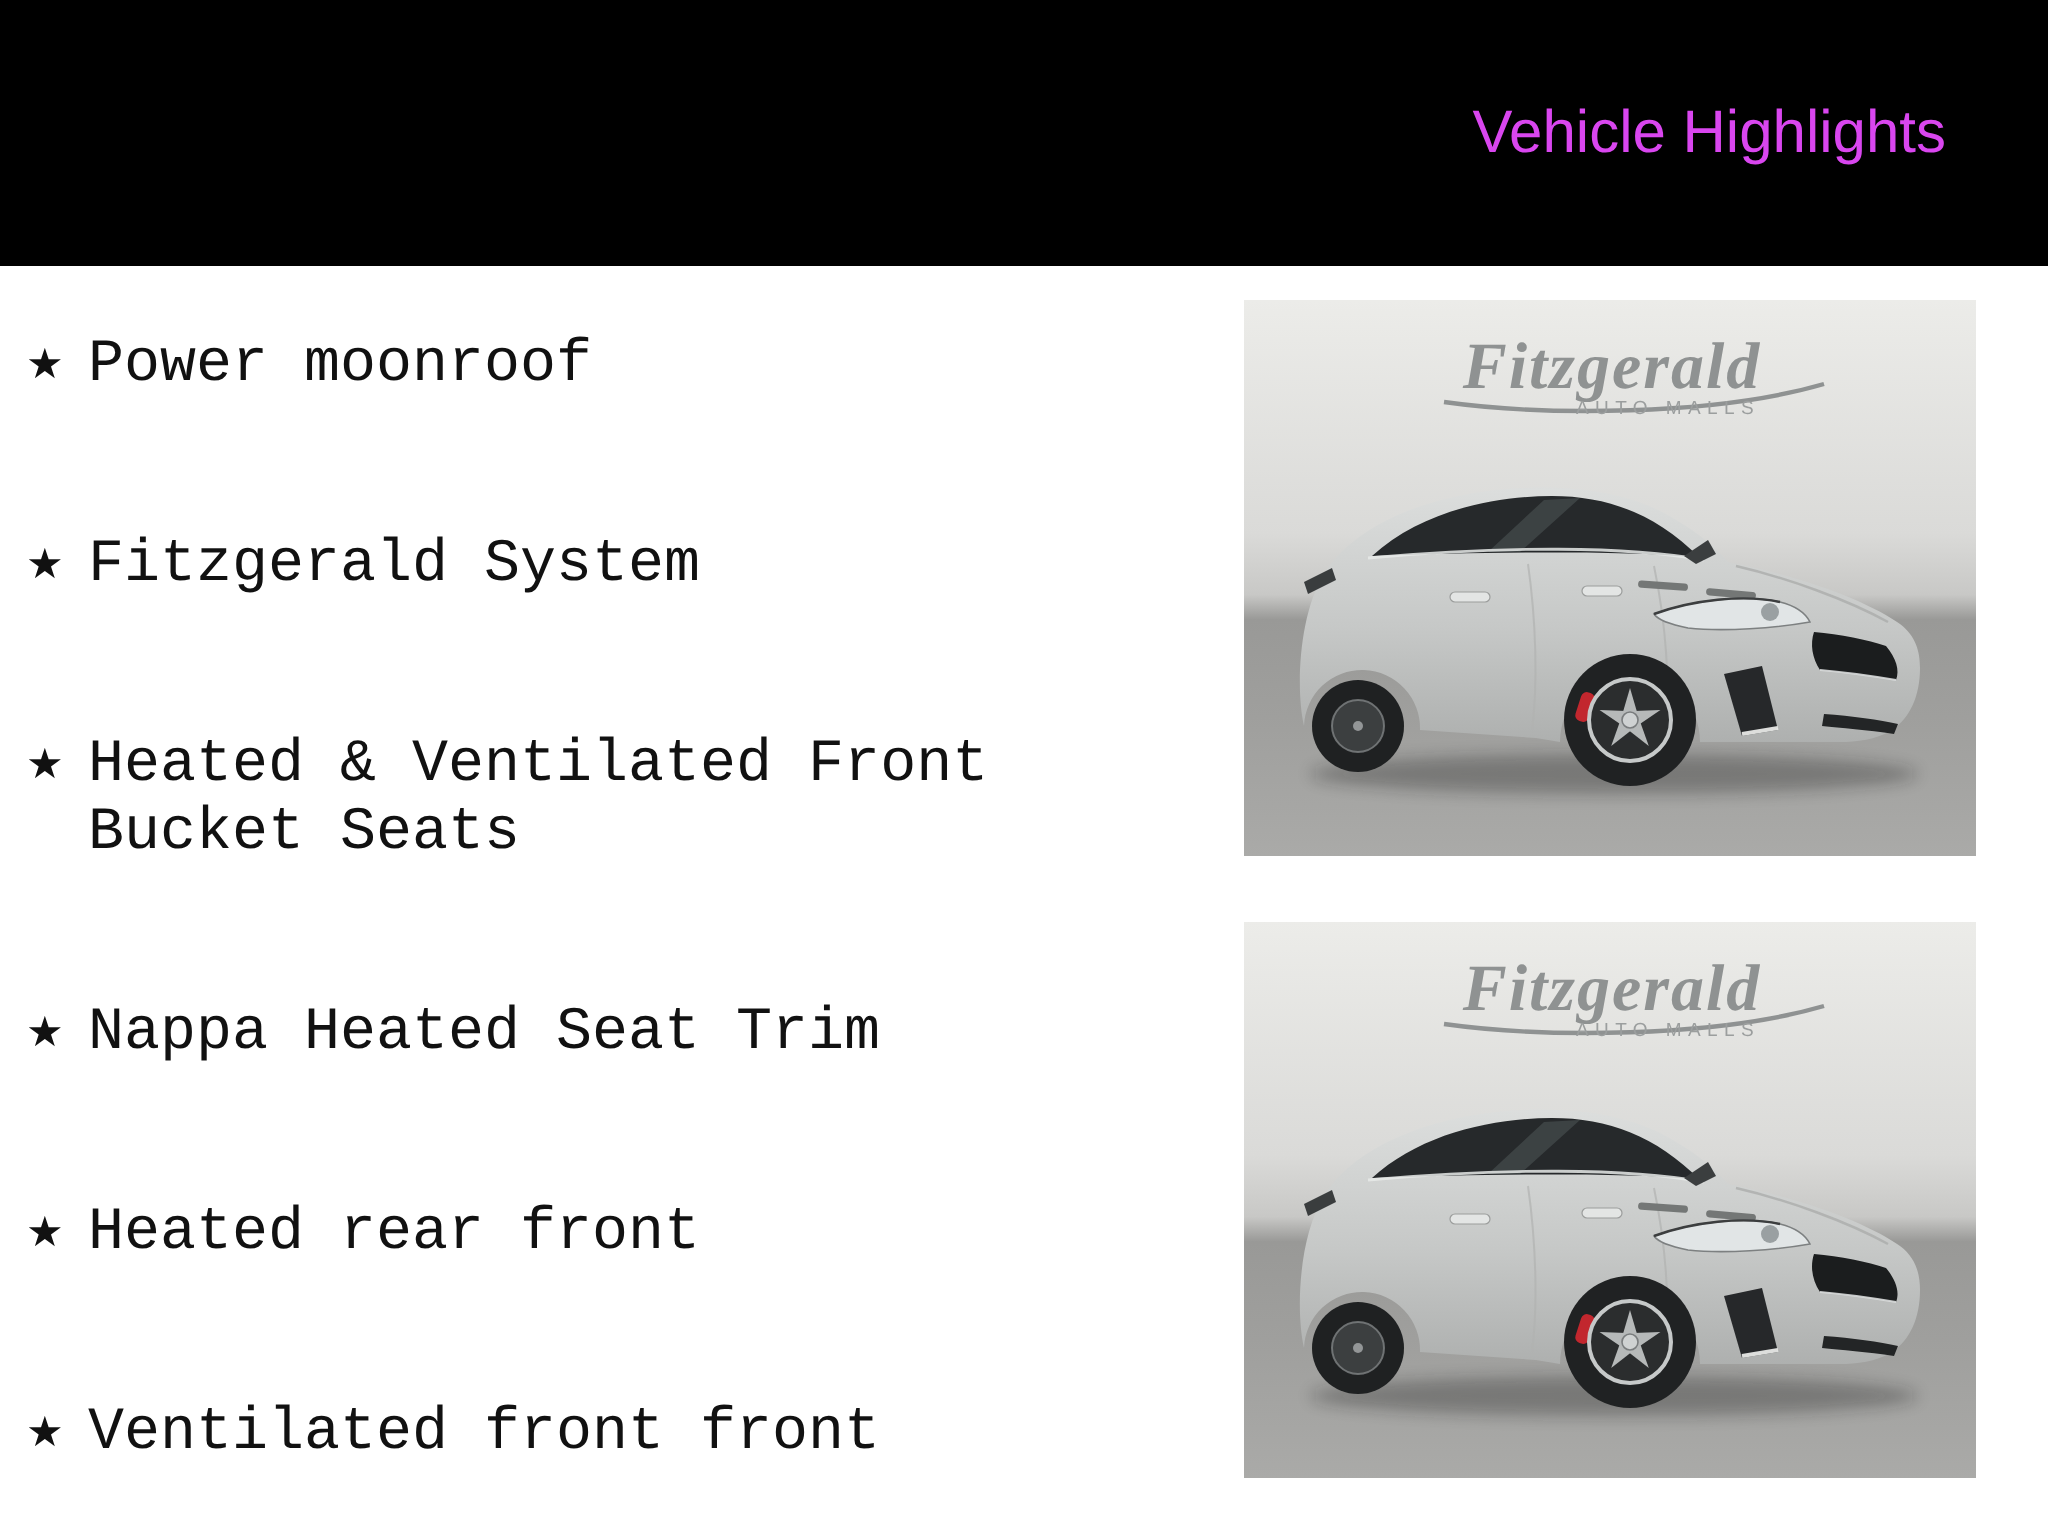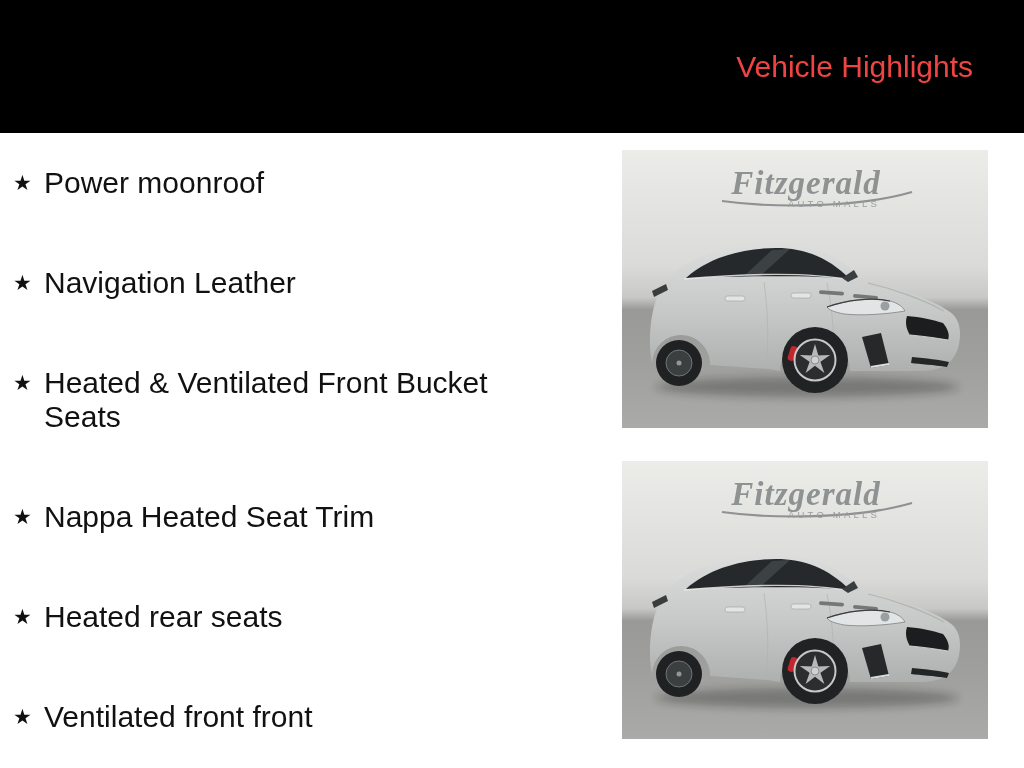--- a/index.html
+++ b/index.html
@@ -7,35 +7,35 @@
     width:1024px;height:768px;position:relative;overflow:hidden;
     background:#ffffff;
     font-family:"Liberation Sans", sans-serif;
   }
   .topbar{
     position:absolute;left:0;top:0;width:1024px;height:133px;
     background:#000000;
   }
   .topbar .title{
     position:absolute;right:51px;top:0;height:133px;line-height:133px;
-    color:#ef4444;font-size:30px;white-space:nowrap;
+    color:#d946ef;font-size:30px;white-space:nowrap;
   }
   ul.highlights{
     position:absolute;left:13px;top:166px;width:505px;
     list-style:none;margin:0;padding:0;
   }
   ul.highlights li{
     display:flex;align-items:flex-start;
     margin:0 0 66px 0;
     font-size:30px;line-height:34px;color:#111111;
   }
   ul.highlights .star{
     flex:0 0 31px;font-size:21px;line-height:34px;color:#111111;
   }
-  ul.highlights .lbl{flex:1 1 auto;}
+  ul.highlights .lbl{flex:1 1 auto;font-family:Liberation Mono, monospace;}
   figure.photo{
     position:absolute;left:622px;width:366px;height:278px;margin:0;padding:0;border-radius:30px;
   }
   figure.photo-1{top:150px;}
   figure.photo-2{top:461px;}
   .wm-script{
     font-family:"Liberation Serif", serif;
     font-style:italic;font-weight:700;font-size:33px;
     fill:#8f9292;letter-spacing:1px;
   }
@@ -53,33 +53,33 @@
     <div class="title">Vehicle Highlights</div>
   </header>
 
   <ul class="highlights">
     <li>
       <span class="star">★</span>
       <span class="lbl">Power moonroof</span>
     </li>
     <li>
       <span class="star">★</span>
-      <span class="lbl">Navigation Leather</span>
+      <span class="lbl">Fitzgerald System</span>
     </li>
     <li>
       <span class="star">★</span>
       <span class="lbl">Heated &amp; Ventilated Front Bucket Seats</span>
     </li>
     <li>
       <span class="star">★</span>
       <span class="lbl">Nappa Heated Seat Trim</span>
     </li>
     <li>
       <span class="star">★</span>
-      <span class="lbl">Heated rear seats</span>
+      <span class="lbl">Heated rear front</span>
     </li>
     <li>
       <span class="star">★</span>
       <span class="lbl">Ventilated front front</span>
     </li>
   </ul>
 
   <figure class="photo photo-1">
     <svg width="366" height="278" viewBox="0 0 366 278" role="img">
       <defs>

